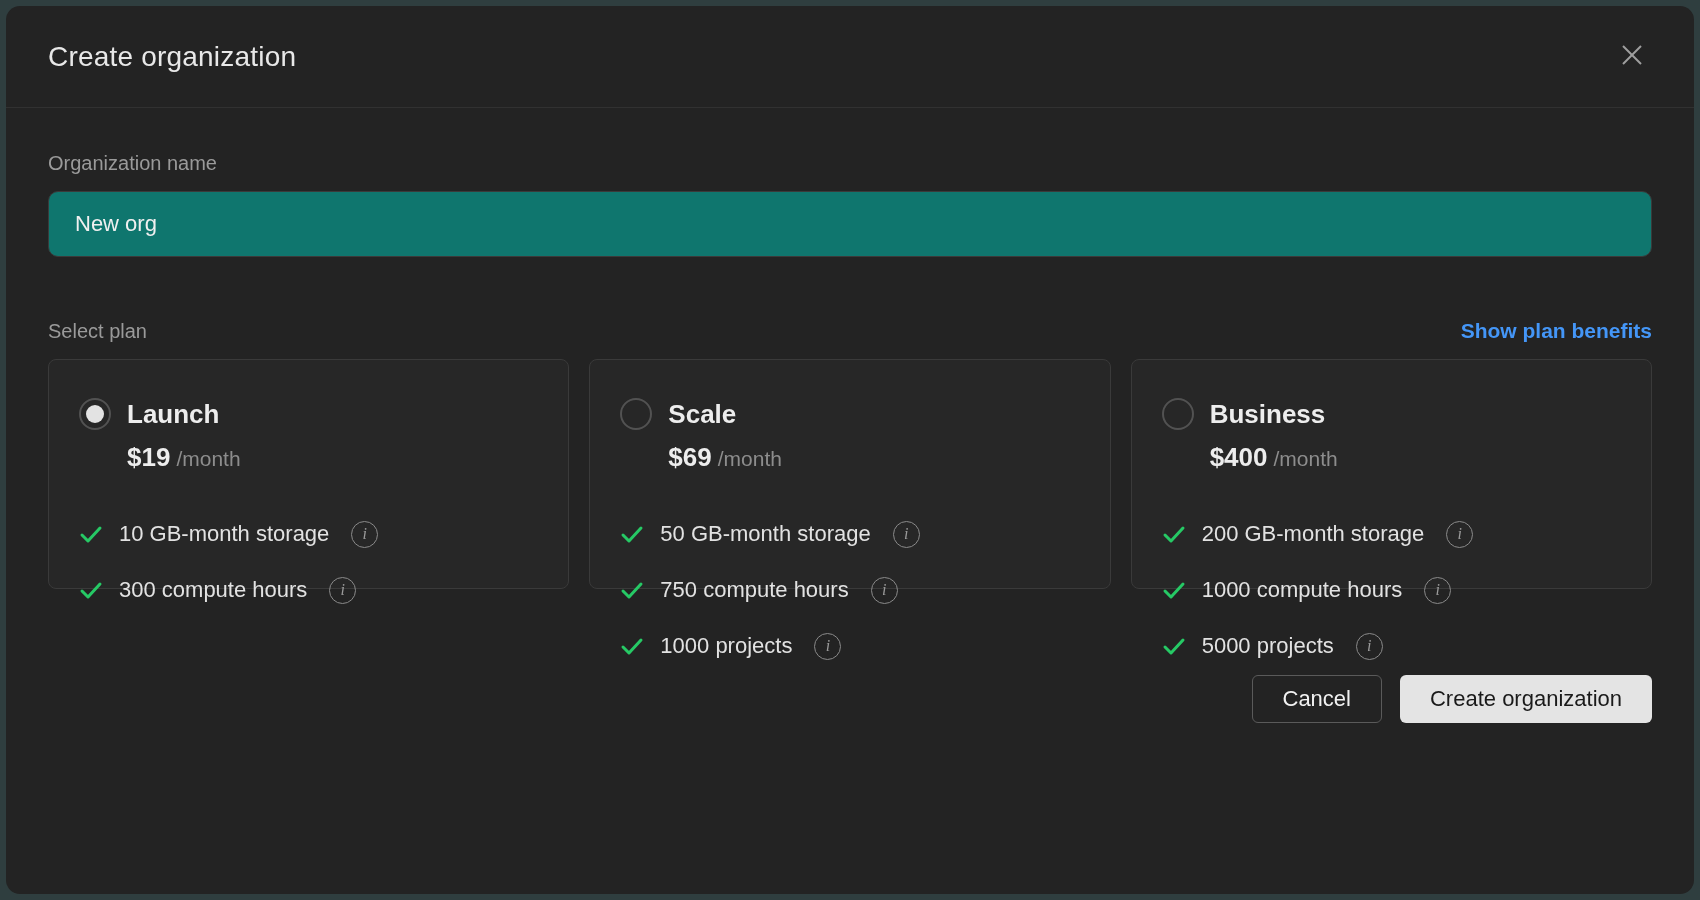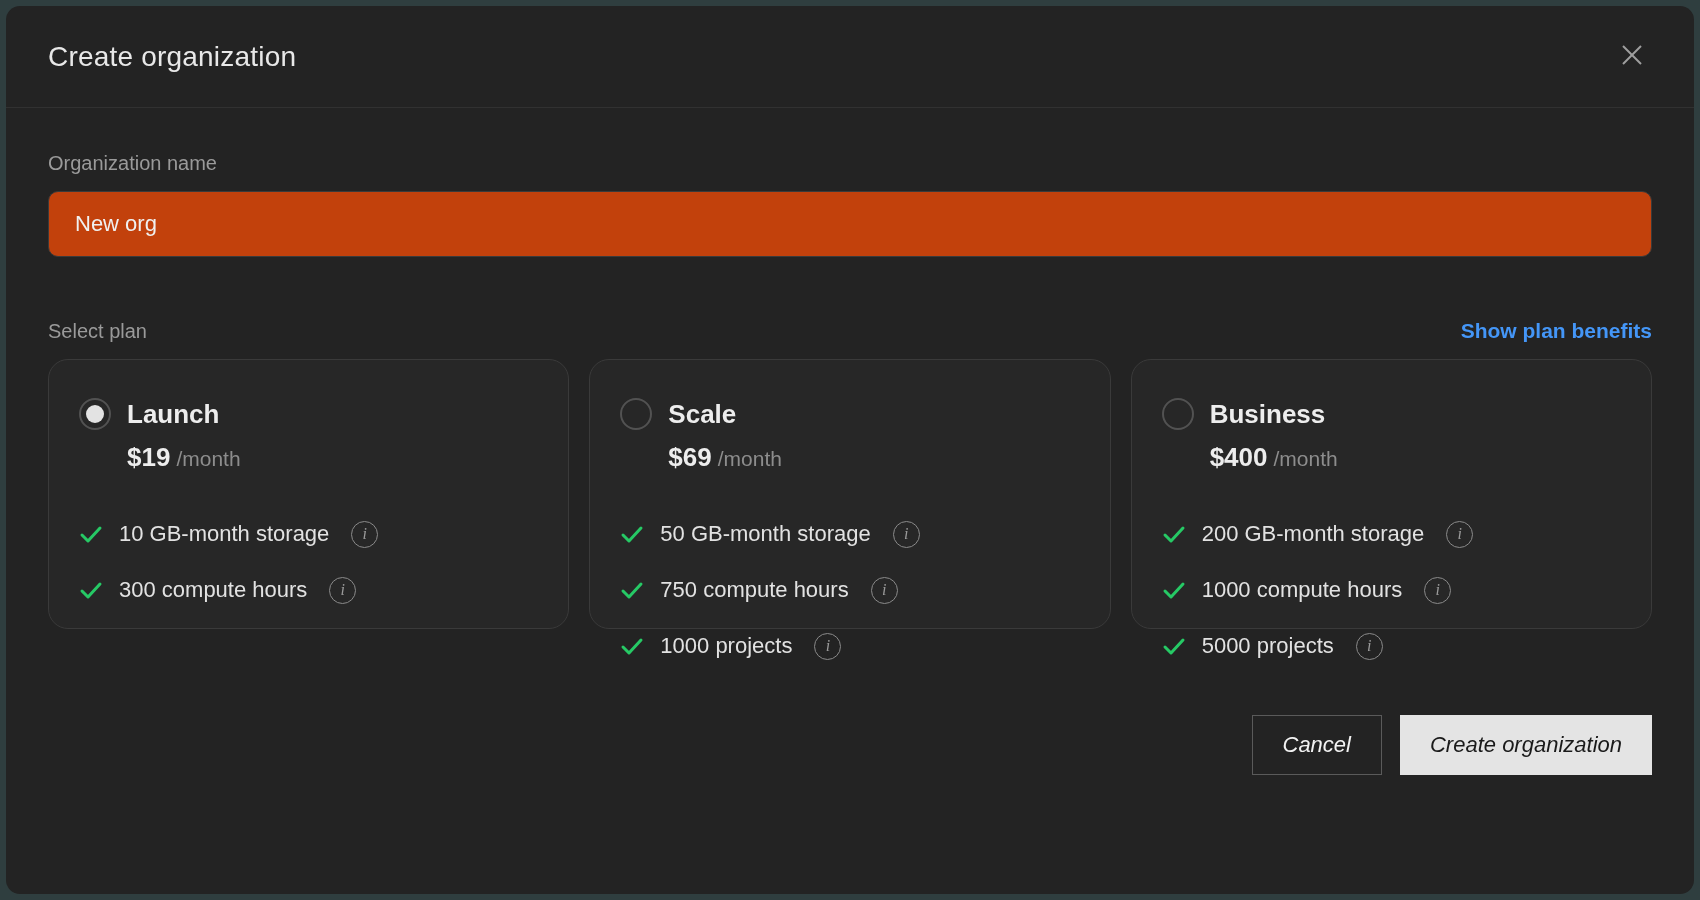--- a/index.html
+++ b/index.html
@@ -40,21 +40,21 @@
   .field-label {
     display: block;
     margin-top: 44px;
     font-size: 20px;
     color: #9a9a9a;
   }
   .org-input {
     margin-top: 16px;
     width: 100%;
     height: 66px;
-    background: #c2410c;
+    background: #0f766e;
     border: 1px solid #3a3a3a;
     border-radius: 10px;
     padding: 0 26px;
     font-size: 22px;
     color: #f0f0f0;
     font-family: inherit;
     outline: none;
   }
 
   .plan-row-head {
@@ -72,24 +72,24 @@
     cursor: pointer;
   }
 
   .plans {
     margin-top: 16px;
     display: flex;
     gap: 20px;
   }
   .plan-card {
     flex: 1 1 0;
-    height: 270px;
+    height: 230px;
     background: #272727;
     border: 1px solid #3a3a3a;
-    border-radius: 20px;
+    border-radius: 8px;
     padding: 38px 28px 28px 30px;
     cursor: pointer;
   }
   .plan-head {
     display: flex;
     align-items: center;
     gap: 16px;
   }
   .radio {
     width: 32px; height: 32px;
@@ -159,26 +159,26 @@
   }
 
   .modal-footer {
     margin-top: 86px;
     padding: 0 42px;
     display: flex;
     justify-content: flex-end;
     gap: 18px;
   }
   .btn {
-    height: 60px;
-    border-radius: 0;
+    height: 48px;
+    border-radius: 6px;
     font-size: 22px;
     font-family: inherit;
     cursor: pointer;
-    display: flex; align-items: center; justify-content: center; font-style: italic;
+    display: flex; align-items: center; justify-content: center;
   }
   .btn-cancel {
     padding: 0 30px;
     background: transparent;
     border: 1px solid #5a5a5a;
     color: #f2f2f2;
   }
   .btn-primary {
     padding: 0 30px;
     background: var(--primary-btn-bg, #e4e4e4);

